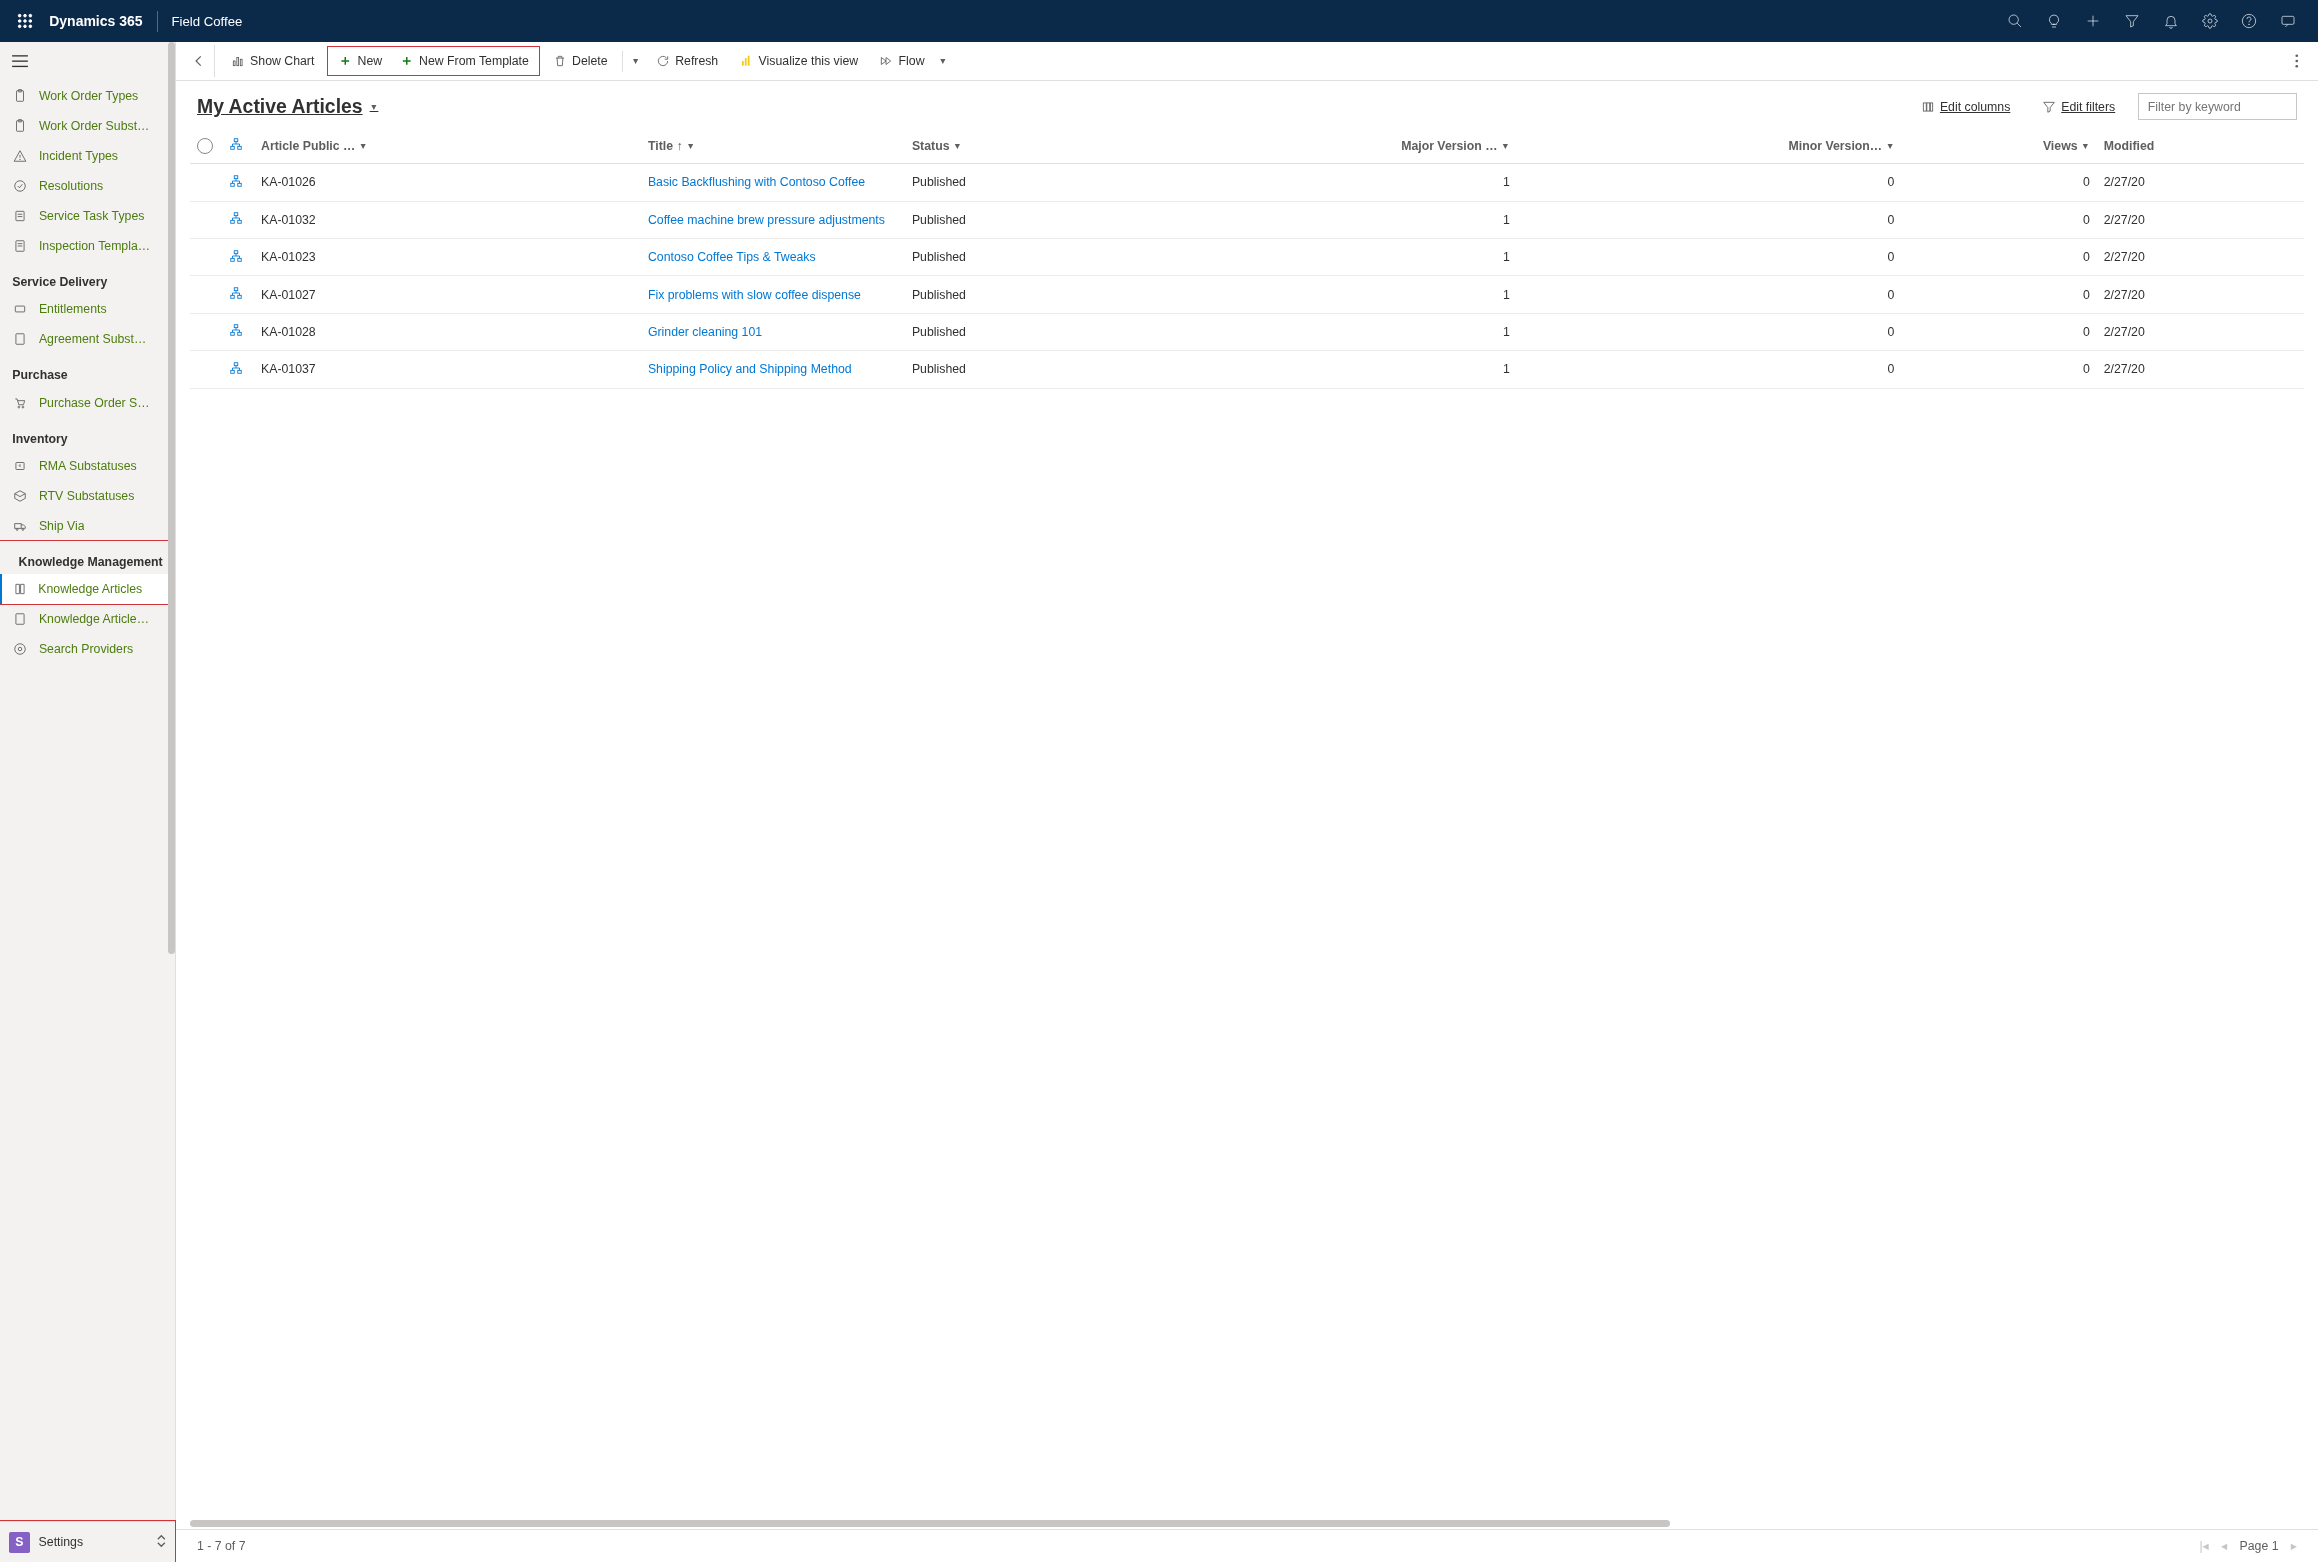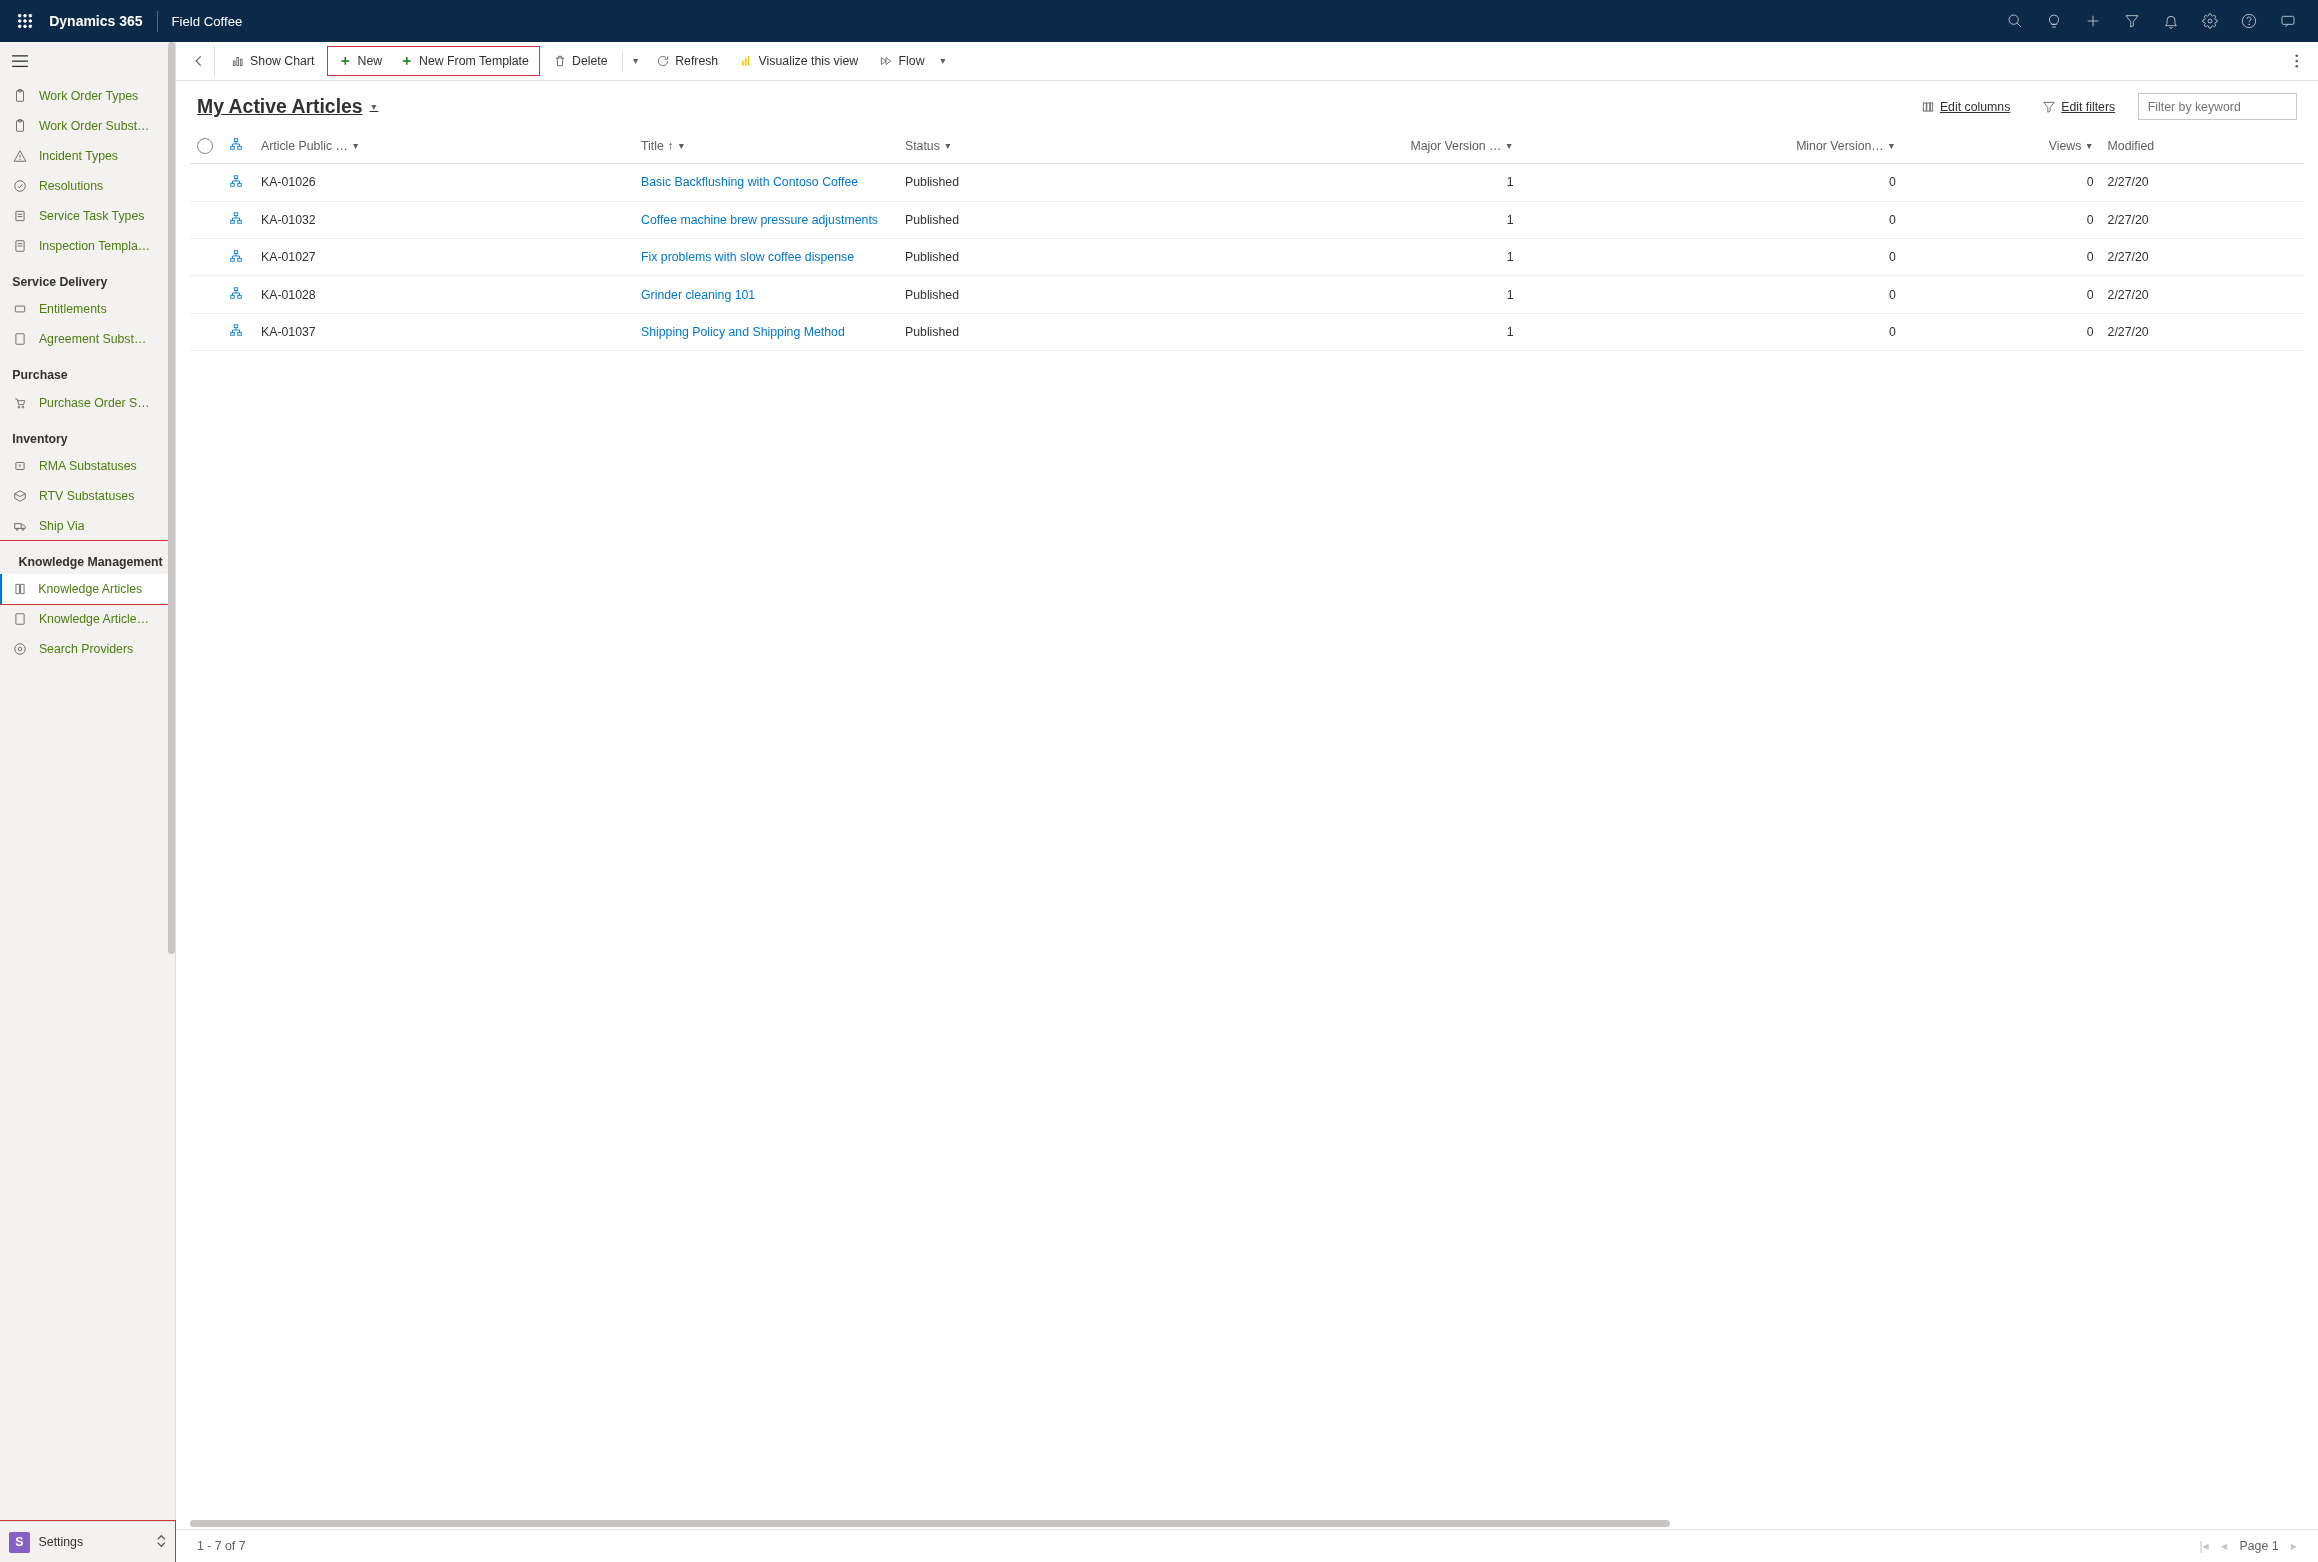--- a/index.html
+++ b/index.html
@@ -42,21 +42,21 @@
   
   .viewheader { display:flex; align-items:center; padding: 12.3px 21px 8.8px; gap:14px;text-decoration:underline; }
   .viewtitle { font-size: 19.4px; font-weight:600; display:flex; align-items:center; gap:7px; }
   .vh-spacer { flex:1; }
   .vh-btn { display:flex; align-items:center; gap:5.3px; padding:5.3px 8.8px; cursor:pointer; }
   .filterbox { border:0.9px solid #c8c6c4; padding:5.3px 8.8px; width:159px; color:#605e5c; }
   .filterbox input { border:none; outline:none; width:100%; font-size:12.3px; }
   
   .grid-wrap { flex:1; overflow:auto; padding: 0 14px; }
   table.grid { width: 100%; border-collapse: collapse; }
-  table.grid th { text-align:left; font-weight:400; color:#605e5c; padding:8.8px 7px; border-bottom:0.9px solid #e1dfdd; white-space:nowrap; }
+  table.grid th { text-align:left; font-weight:700; color:#605e5c; padding:8.8px 7px; border-bottom:0.9px solid #e1dfdd; white-space:nowrap; }
   table.grid th .hdr { display:flex; align-items:center; gap:3.5px; }
   table.grid td { padding:9.7px 7px; border-bottom:0.9px solid #edebe9; white-space:nowrap; }
   table.grid .sel-circle { width:16px; height:16px; border:0.9px solid #8a8886; border-radius:50%; }
   table.grid .link { color:#0078d4; cursor:pointer; }
   table.grid .hier { color:#0078d4; }
   table.grid .num { text-align:right; }
   
   .h-scroll { height:8.8px; background:transparent; margin: 3.5px 14px 0; position:relative; }
   .h-scroll .thumb { position:absolute; left:0; width:70%; height:7px; background:#c8c6c4; border-radius:3.5px; }
   
@@ -483,20 +483,36 @@
     <td>2/27/20</td>
             </tr>
             <tr>
     <td></td>
     <td class="hier"><svg class="icon blue" viewBox="0 0 24 24">
                   <rect x="9" y="3" width="6" height="5"></rect>
                   <rect x="3" y="16" width="6" height="5"></rect>
                   <rect x="15" y="16" width="6" height="5"></rect>
                   <path d="M12 8v4M6 16v-4h12v4"></path>
                 </svg></td>
+    <td>KA-01023</td>
+    <td><span class="link">Contoso Coffee Tips &amp; Tweaks</span></td>
+    <td>Published</td>
+    <td class="num">1</td>
+    <td class="num">0</td>
+    <td class="num">0</td>
+    <td>2/27/20</td>
+            </tr>
+            <tr>
+    <td></td>
+    <td class="hier"><svg class="icon blue" viewBox="0 0 24 24">
+                  <rect x="9" y="3" width="6" height="5"></rect>
+                  <rect x="3" y="16" width="6" height="5"></rect>
+                  <rect x="15" y="16" width="6" height="5"></rect>
+                  <path d="M12 8v4M6 16v-4h12v4"></path>
+                </svg></td>
     <td>KA-01027</td>
     <td><span class="link">Fix problems with slow coffee dispense</span></td>
     <td>Published</td>
     <td class="num">1</td>
     <td class="num">0</td>
     <td class="num">0</td>
     <td>2/27/20</td>
             </tr>
             <tr>
     <td></td>

